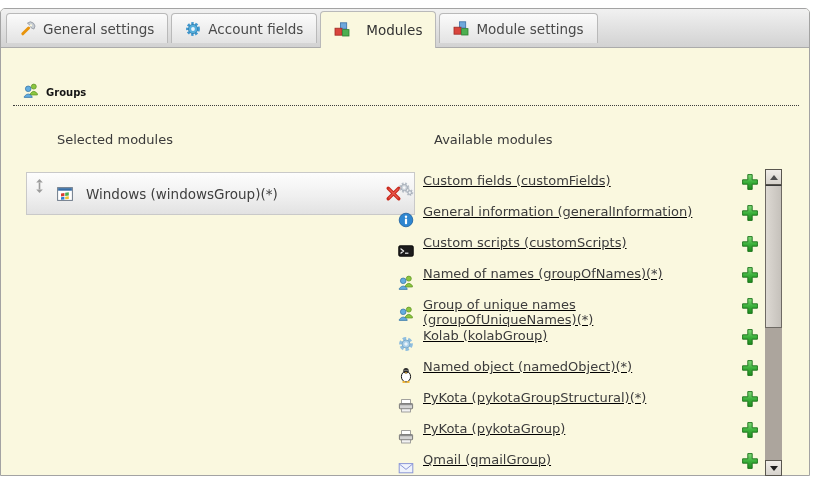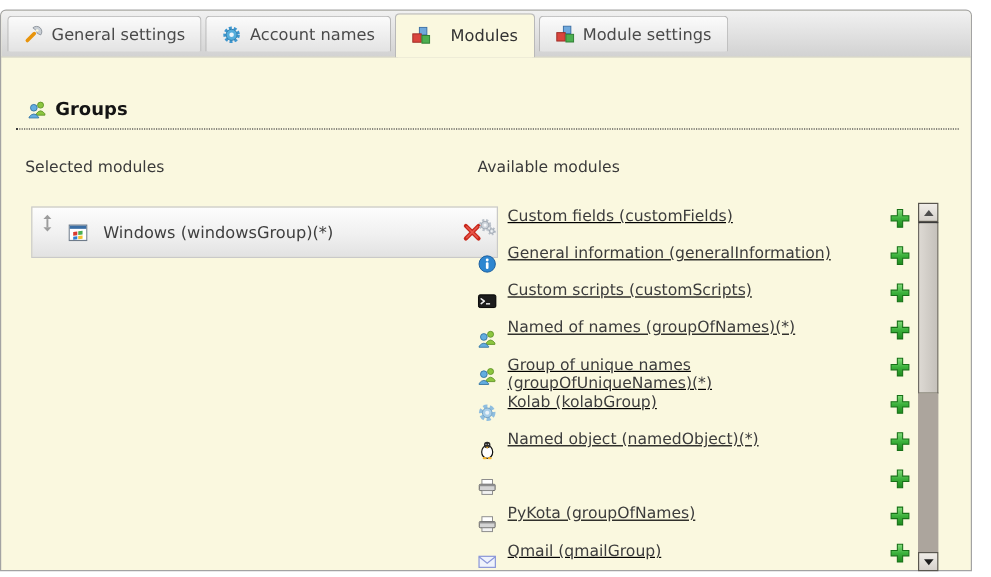--- a/index.html
+++ b/index.html
@@ -10,25 +10,25 @@
   
   .tabbar{display:flex;align-items:flex-start;height:38px;background:linear-gradient(#F1F1F1,#D2D2D2);
     border-bottom:1px solid #ABABAB;border-radius:4px 4px 0 0;padding-left:5px;position:relative;}
   .tab{box-sizing:border-box;margin-top:4px;margin-right:3px;height:30px;display:flex;align-items:center;gap:7px;
     padding:0 13px;background:linear-gradient(#FBFBFB,#E3E3E3);border:1px solid #B9B9B9;border-bottom:none;
     border-radius:4px 4px 0 0;font-size:13.5px;color:#4A4A4A;cursor:pointer;white-space:nowrap;}
   .tab.active{margin-top:2px;height:37px;background:#FAF8DF;position:relative;z-index:2;color:#333;gap:16px;}
   .tab-icon{display:flex;width:16px;height:16px;}
   
   .groups-header{position:absolute;left:12px;top:73px;width:786px;box-sizing:border-box;
-    border-bottom:1px dotted #3C3C3C;padding:0 0 7px 10px;display:flex;align-items:center;gap:7px;
-    font-weight:bold;font-size:15px;color:#141414;}
+    border-bottom:1px dotted #3C3C3C;padding:0 0 7px 10px;display:flex;align-items:flex-end;gap:7px;
+    font-weight:bold;font-size:10px;color:#141414;}
   .hdr-icon{display:flex;width:16px;height:16px;}
   
-  .col-heading{font-size:13px;color:#3A3A3A;line-height:17px;}
+  .col-heading{font-size:13px;color:#3A3A3A;line-height:17px;margin-left:36px;}
   .selected-col{position:absolute;left:20px;top:122px;width:366px;}
   .selected-list{margin:24px 0 0 5px;}
   .selected-row{box-sizing:border-box;width:389px;height:43px;border:1px solid #C9C9C9;
     background:linear-gradient(#FDFDFD,#F0F0F0 55%,#E2E2E2);display:flex;align-items:center;padding:0 12px 0 8px;}
   .drag-handle{align-self:flex-start;margin:5px 13px 0 0;display:flex;cursor:grab;}
   .mod-icon{display:flex;width:16px;height:16px;flex-shrink:0;}
   .selected-row .mod-icon{margin-right:13px;}
   .selected-row .mod-label{flex:1;font-size:13.5px;color:#3F3F3F;}
   .delete-btn{display:flex;cursor:pointer;}
   .available-col{position:absolute;left:397px;top:122px;width:384px;}
@@ -66,21 +66,21 @@
           <span>General settings</span>
         </div>
         <div class="tab">
           <span class="tab-icon">
             <svg width="16" height="16" viewBox="0 0 16 16">
               <circle cx="8" cy="8" r="5.6" fill="none" stroke="#3E96CE" stroke-width="2.6" stroke-dasharray="2.4 1.6"></circle>
               <circle cx="8" cy="8" r="4.6" fill="#55AEDC" stroke="#2C7CAC" stroke-width="0.8"></circle>
               <circle cx="8" cy="8" r="1.9" fill="#EAF5FC"></circle>
             </svg>
           </span>
-          <span>Account names</span>
+          <span>Account fields</span>
         </div>
         <div class="tab active">
           <span class="tab-icon">
             <svg width="16" height="16" viewBox="0 0 16 16">
               <rect x="6.5" y="0.8" width="6.2" height="6.2" fill="#6FA8DC" stroke="#3A6EA5" stroke-width="0.8"></rect>
               <rect x="1" y="6.2" width="7" height="7" fill="#D9453D" stroke="#9E2B24" stroke-width="0.8"></rect>
               <rect x="8.6" y="7.6" width="6.4" height="6.4" fill="#4CAF50" stroke="#2E7D32" stroke-width="0.8"></rect>
             </svg>
           </span>
           <span>Modules</span>
@@ -310,20 +310,21 @@
             </div>
             <div class="avail-row">
               <span class="mod-icon">
                 <svg width="16" height="16" viewBox="0 0 16 16">
                   <rect x="3.6" y="1.6" width="8.8" height="4" fill="#FFF" stroke="#8A8A8A" stroke-width="0.8"></rect>
                   <rect x="1.4" y="5.6" width="13.2" height="5.2" rx="0.8" fill="#D4D4D4" stroke="#5E5E5E" stroke-width="0.8"></rect>
                   <rect x="1.4" y="5.6" width="13.2" height="1.6" fill="#8E8E8E"></rect>
                   <rect x="3.6" y="10.8" width="8.8" height="3.2" fill="#F2F2F2" stroke="#8A8A8A" stroke-width="0.8"></rect>
                 </svg>
               </span>
+              <span class="mod-label">PyKota (pykotaGroupStructural)(*)</span>
               <span class="add-btn">
                 <svg width="18" height="18" viewBox="0 0 18 18">
                   <defs>
                     <linearGradient id="gp" x1="0" y1="0" x2="0" y2="1">
                       <stop offset="0" stop-color="#86DC7E"></stop>
                       <stop offset="0.5" stop-color="#3CB13C"></stop>
                       <stop offset="1" stop-color="#1F8A1F"></stop>
                     </linearGradient>
                   </defs>
                   <path d="M6.8 1.6 L11.2 1.6 L11.2 6.8 L16.4 6.8 L16.4 11.2 L11.2 11.2 L11.2 16.4 L6.8 16.4 L6.8 11.2 L1.6 11.2 L1.6 6.8 L6.8 6.8 Z" fill="url(#gp)" stroke="#177117" stroke-width="0.9"></path>
@@ -332,21 +333,21 @@
             </div>
             <div class="avail-row">
               <span class="mod-icon">
                 <svg width="16" height="16" viewBox="0 0 16 16">
                   <rect x="3.6" y="1.6" width="8.8" height="4" fill="#FFF" stroke="#8A8A8A" stroke-width="0.8"></rect>
                   <rect x="1.4" y="5.6" width="13.2" height="5.2" rx="0.8" fill="#D4D4D4" stroke="#5E5E5E" stroke-width="0.8"></rect>
                   <rect x="1.4" y="5.6" width="13.2" height="1.6" fill="#8E8E8E"></rect>
                   <rect x="3.6" y="10.8" width="8.8" height="3.2" fill="#F2F2F2" stroke="#8A8A8A" stroke-width="0.8"></rect>
                 </svg>
               </span>
-              <span class="mod-label">PyKota (groupOfNames)</span>
+              <span class="mod-label">PyKota (pykotaGroup)</span>
               <span class="add-btn">
                 <svg width="18" height="18" viewBox="0 0 18 18">
                   <defs>
                     <linearGradient id="gp" x1="0" y1="0" x2="0" y2="1">
                       <stop offset="0" stop-color="#86DC7E"></stop>
                       <stop offset="0.5" stop-color="#3CB13C"></stop>
                       <stop offset="1" stop-color="#1F8A1F"></stop>
                     </linearGradient>
                   </defs>
                   <path d="M6.8 1.6 L11.2 1.6 L11.2 6.8 L16.4 6.8 L16.4 11.2 L11.2 11.2 L11.2 16.4 L6.8 16.4 L6.8 11.2 L1.6 11.2 L1.6 6.8 L6.8 6.8 Z" fill="url(#gp)" stroke="#177117" stroke-width="0.9"></path>

